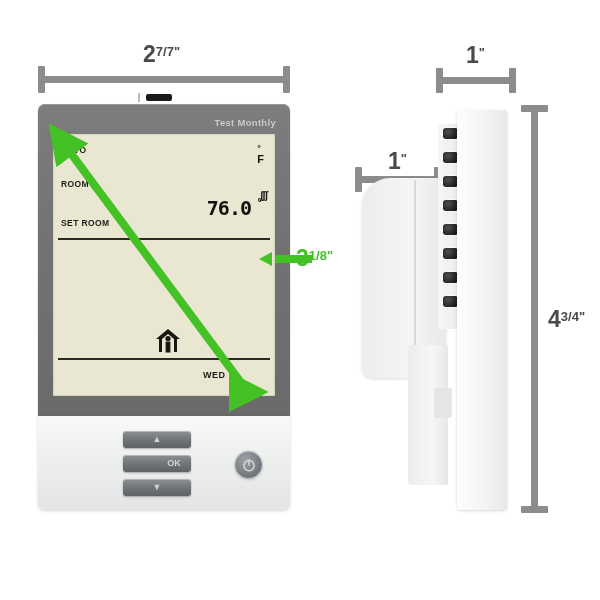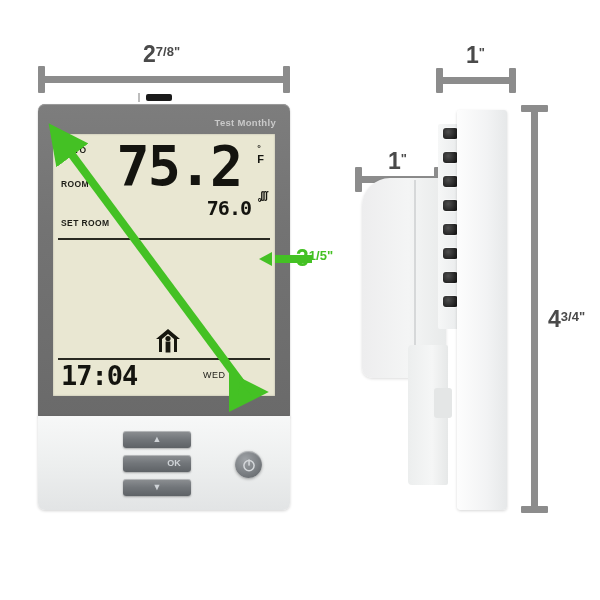--- a/index.html
+++ b/index.html
@@ -78,21 +78,21 @@
     font-weight:bold; letter-spacing:-1px;
   }
   #set-temp {
     position:absolute; right:24px; top:64px; font-size:20px; line-height:20px;
     letter-spacing:-1px;
   }
   #set-deg { position:absolute; right:13px; top:62px; font-size:11px; font-weight:bold; color:#14140f; }
 
   #house-icon { position:absolute; left:101px; top:194px; width:28px; height:26px; }
   #clock { position:absolute; left:8px; top:228px; font-size:27px; line-height:27px; letter-spacing:-1px; }
-  #weekday { position:absolute; left:150px; top:236px; font-size:9px; font-weight:normal; color:#1d1d17; letter-spacing:.5px; }
+  #weekday { position:absolute; left:150px; top:236px; font-size:9px; font-weight:bold; color:#1d1d17; letter-spacing:.5px; }
 
   
   .base {
     position:absolute; left:0; top:312px; width:252px; height:94px;
     background:linear-gradient(180deg,#f7f8f8 0%,#eceeee 55%,#e2e4e5 100%);
     border-radius:0 0 7px 7px;
     box-shadow:0 1px 3px rgba(0,0,0,.18);
   }
   .btn {
     position:absolute; left:85px; width:68px; height:17px;
@@ -155,60 +155,58 @@
     background:#e4e6e6; border-radius:3px;
   }
 
 </style>
 </head>
 <body>
 
 <div class="stage">
 
   <div class="dim-label" style="left:143px; top:43px;">
-    <span class="whole">2</span><span class="frac">7/8</span><span class="inch">"</span>
+    <span class="whole">2</span><span class="frac">7/7</span><span class="inch">"</span>
   </div>
   <div class="dim-h" style="left:38px; top:76px; width:252px;"></div>
   <div class="dim-cap-v" style="left:38px; top:66px; height:27px;"></div>
   <div class="dim-cap-v" style="left:283px; top:66px; height:27px;"></div>
 
   <div id="front-unit">
 
     <div class="sensor-tick"></div>
     <div class="sensor-slot"></div>
 
     <div class="bezel">
       <div class="brandline">Test Monthly</div>
 
       <div class="lcd">
 
         <div class="lcd-label" id="lcd-auto">AUTO</div>
         <div class="lcd-label" id="lcd-room">ROOM</div>
         <div class="lcd-label" id="lcd-settemp">SET ROOM</div>
 
-        <div class="seg" id="main-temp">75.2</div>
         <div id="main-unit">
           <span class="deg">°</span>
           <span>F</span>
         </div>
         <div id="flame">ʃʃʃ</div>
 
         <div class="seg" id="set-temp">76.0</div>
         <div id="set-deg">°</div>
 
         <div class="lcd-rule" id="rule-mid"></div>
 
         <svg id="house-icon" viewBox="0 0 28 26">
           <path d="M14 1 L26 11 L23 11 L23 24 L20 24 L20 11 L14 6 L8 11 L8 24 L5 24 L5 11 L2 11 Z" fill="#17170f"></path>
           <circle cx="14" cy="10.5" r="2.6" fill="#17170f"></circle>
           <rect x="11.6" y="13.5" width="4.8" height="11" fill="#17170f"></rect>
         </svg>
 
         <div class="lcd-rule" id="rule-bot"></div>
-        <div class="seg" id="clock">17:04</div>
         <div id="weekday">WED</div>
       </div>
     </div>
 
     <div class="base">
       <div class="btn" id="btn-up">
         <span class="btn-glyph">▲</span>
       </div>
       <div class="btn" id="btn-ok">
         <span class="btn-glyph">OK</span>
@@ -236,21 +234,21 @@
       </marker>
     </defs>
     <line x1="248" y1="392" x2="61" y2="140" stroke="#44c124" stroke-width="8" marker-end="url(#ahead)"></line>
     <line x1="248" y1="392" x2="248" y2="392" stroke="#44c124" stroke-width="8" marker-start="url(#ahead2)"></line>
     <polygon points="252,396 240,382 238,396" fill="#44c124"></polygon>
     <line x1="275" y1="259" x2="312" y2="259" stroke="#44c124" stroke-width="8"></line>
     <polygon points="272,252 272,266 259,259" fill="#44c124"></polygon>
   </svg>
 
   <div class="dim-label green" style="left:296px; top:247px;">
-    <span class="whole">3</span><span class="frac">1/5</span><span class="inch">"</span>
+    <span class="whole">3</span><span class="frac">1/8</span><span class="inch">"</span>
   </div>
 
   <div class="dim-label" style="left:466px; top:44px;">
     <span class="whole">1</span><span class="inch">"</span>
   </div>
   <div class="dim-h" style="left:436px; top:77px; width:80px;"></div>
   <div class="dim-cap-v" style="left:436px; top:68px; height:25px;"></div>
   <div class="dim-cap-v" style="left:509px; top:68px; height:25px;"></div>
 
   <div class="dim-label" style="left:388px; top:150px;">

